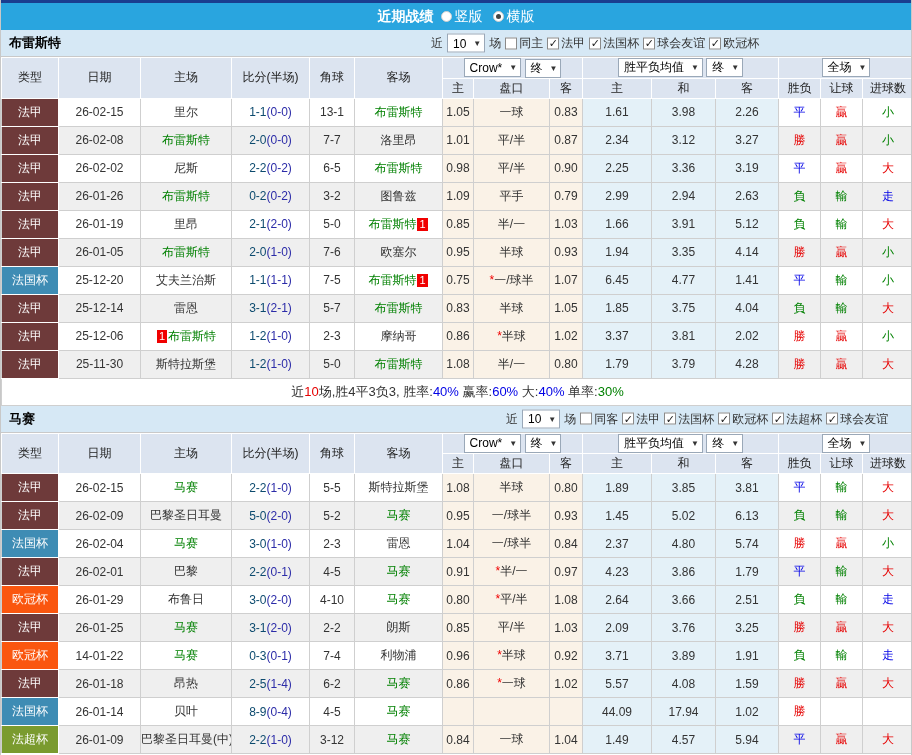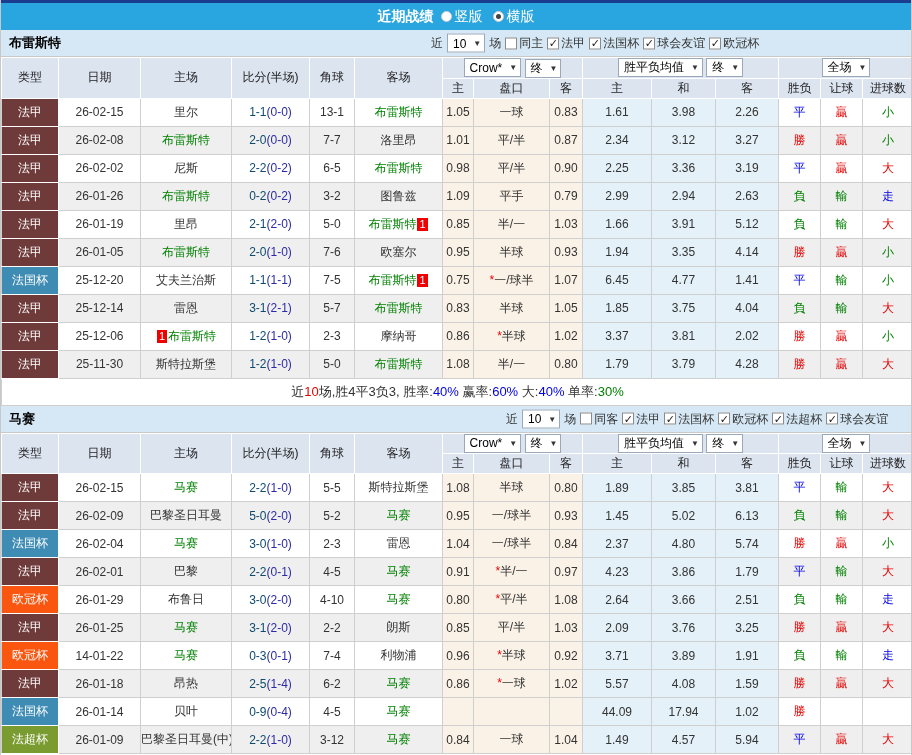--- a/index.html
+++ b/index.html
@@ -549,21 +549,21 @@
               <td class="blu">4.08</td>
               <td class="blu">1.59</td>
               <td class="res"><span style="color: rgb(230, 0, 0);">勝</span></td>
               <td class="res"><span style="color: rgb(230, 0, 0);">贏</span></td>
               <td class="res"><span style="color: rgb(230, 0, 0);">大</span></td>
             </tr>
             <tr>
               <td class="lg" style="background: rgb(62, 140, 180);">法国杯</td>
               <td class="date">26-01-14</td>
               <td><span class="t-black">贝叶</span></td>
-              <td><span class="ft">0-9</span><span class="ht">(0-4)</span></td>
+              <td><span class="ft">8-9</span><span class="ht">(0-4)</span></td>
               <td>4-5</td>
               <td><span class="t-green">马赛</span></td>
               <td class="cream"></td>
               <td class="cream"></td>
               <td class="cream"></td>
               <td class="blu">44.09</td>
               <td class="blu">17.94</td>
               <td class="blu">1.02</td>
               <td class="res"><span style="color: rgb(230, 0, 0);">勝</span></td>
               <td class="res"></td>

